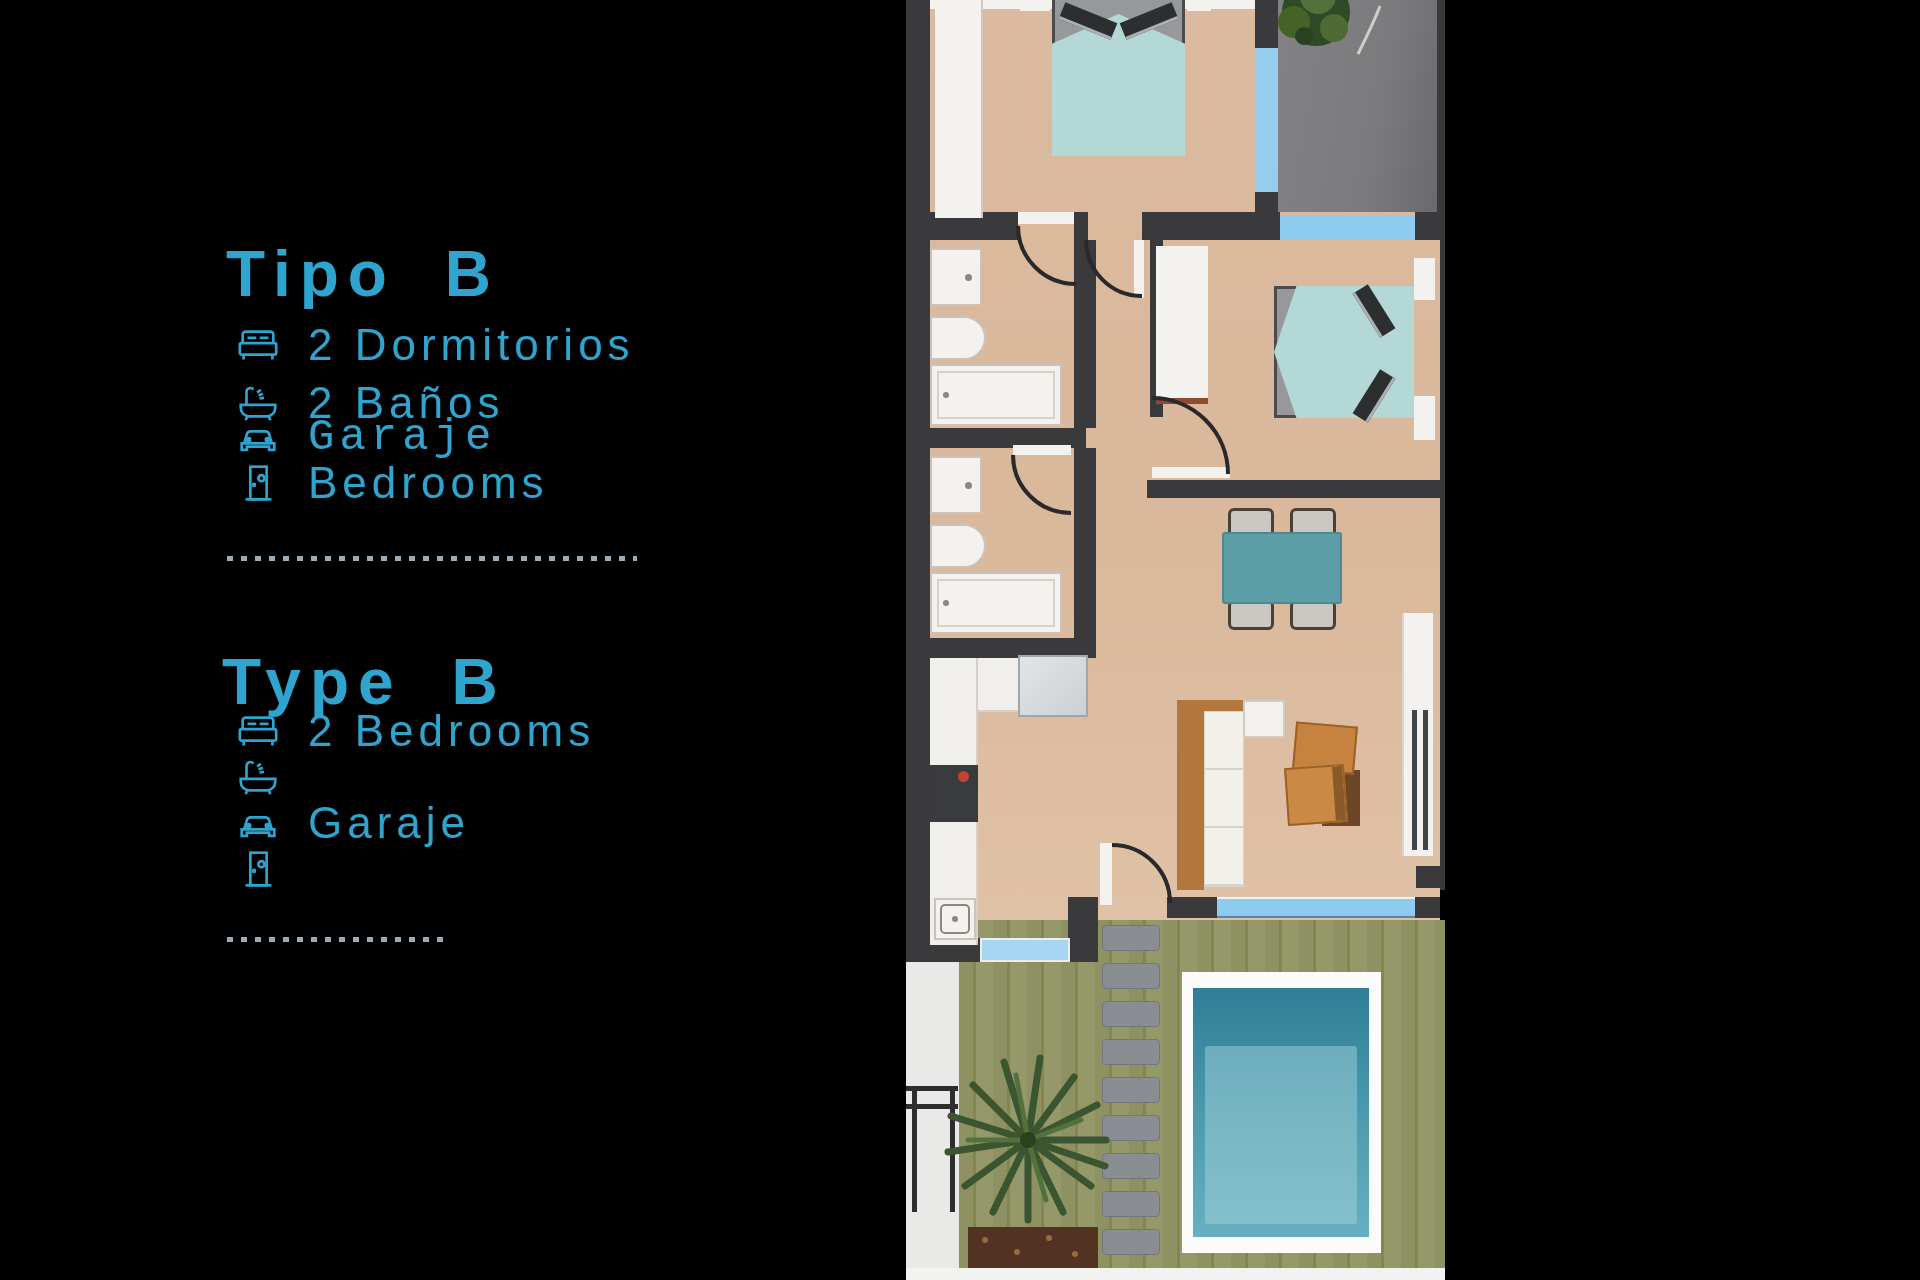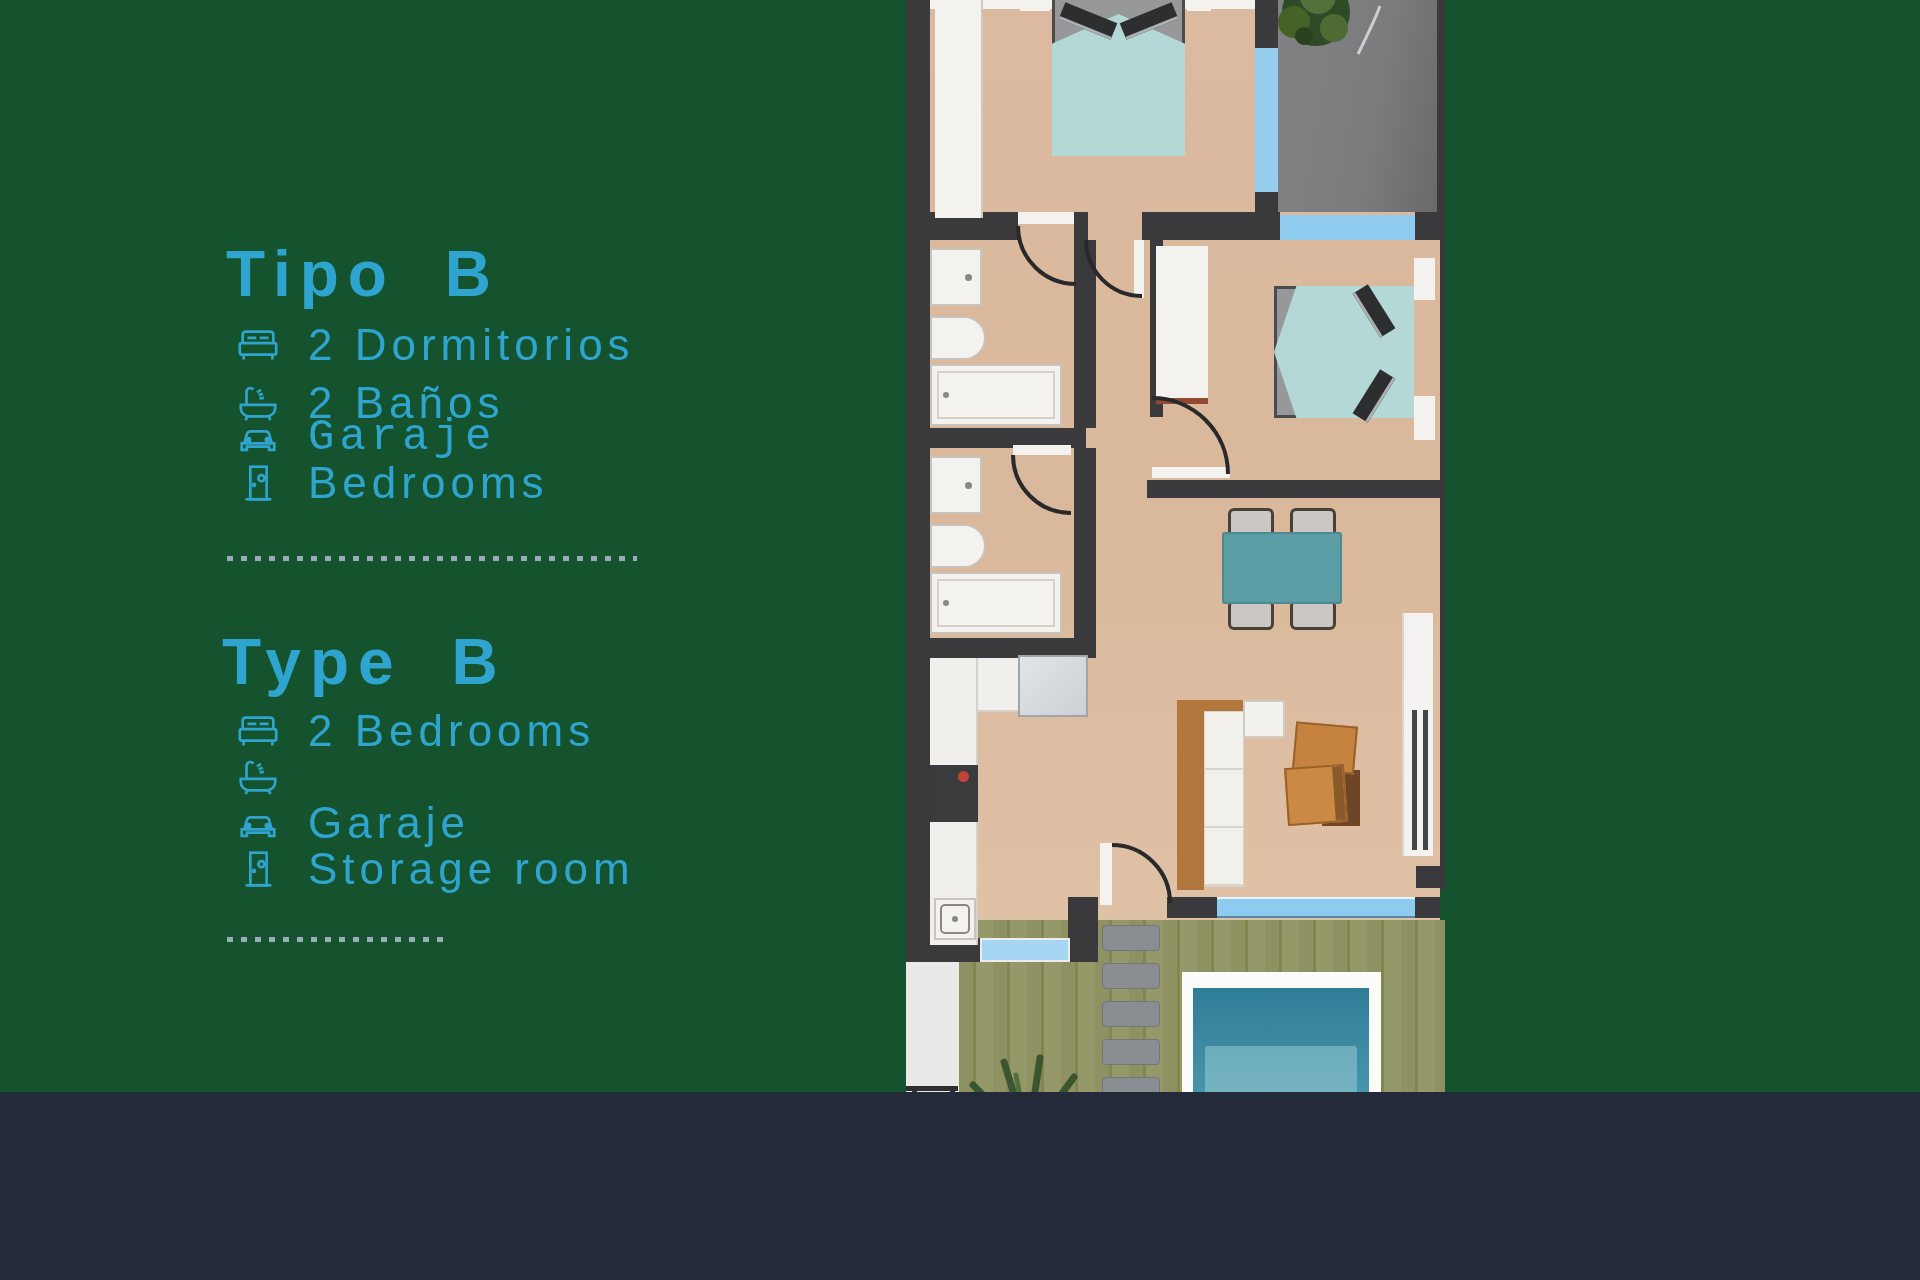--- a/index.html
+++ b/index.html
@@ -1,16 +1,16 @@
 <!DOCTYPE html>
 <html><head>
 <meta charset="utf-8">
 <style>
   html,body{margin:0;padding:0;background:#232b3a;}
-  .canvas{position:relative;width:1920px;height:1092px;background:#14532d;overflow:hidden;
+  .canvas{position:relative;width:1920px;height:1280px;background:#000000;overflow:hidden;
           font-family:"Liberation Sans","DejaVu Sans",sans-serif;}
   .abs{position:absolute;}
   
   .title{position:absolute;color:#2EA4CE;font-size:64px;font-weight:bold;
          letter-spacing:9px;word-spacing:22px;line-height:1;}
   .feature-row{position:absolute;display:flex;align-items:center;height:46px;}
   .feature-row .ficon{width:48px;height:46px;display:flex;align-items:center;justify-content:center;}
   .feature-row .flabel{color:#2EA4CE;font-size:44px;letter-spacing:5px;margin-left:26px;white-space:pre;line-height:1;}
   .dotted{position:absolute;height:5px;
           background:repeating-linear-gradient(90deg,#9AACB9 0 6px,rgba(0,0,0,0) 6px 14px);}
@@ -76,21 +76,21 @@
           <circle cx="13.8" cy="9.5" r="1.6"></circle>
             <circle cx="9.9" cy="13" r=".5" fill="#2EA4CE"></circle>
           <path d="M5.5 20.5 h13.5"></path>
         </svg>
         </span>
       <span class="flabel">Bedrooms</span>
     </div>
 
     <div class="dotted" style="left:227px;top:556px;width:410px;"></div>
 
-    <div class="title" style="left:222px;top:630px;">Type B</div>
+    <div class="title" style="left:222px;top:650px;">Type B</div>
 
     <div class="feature-row" style="left:234px;top:708px;">
       <span class="ficon">
         <svg width="46" height="46" viewBox="0 0 24 24" fill="none" stroke="#2EA4CE" stroke-width="1.4">
           <path d="M4 11 V6.5 a1.5 1.5 0 0 1 1.5 -1.5 h13 a1.5 1.5 0 0 1 1.5 1.5 V11"></path>
           <rect x="2.5" y="11" width="19" height="6" rx="1"></rect>
           <path d="M4.5 17 v2.5 M19.5 17 v2.5 M6.5 8.3 h4.6 M12.9 8.3 h4.6"></path>
         </svg>
         </span>
       <span class="flabel">2 Bedrooms</span>
@@ -118,21 +118,20 @@
     </div>
     <div class="feature-row" style="left:234px;top:846px;">
       <span class="ficon">
         <svg width="46" height="46" viewBox="0 0 24 24" fill="none" stroke="#2EA4CE" stroke-width="1.4">
           <rect x="8" y="3.5" width="8.5" height="17"></rect>
           <circle cx="13.8" cy="9.5" r="1.6"></circle>
             <circle cx="9.9" cy="13" r=".5" fill="#2EA4CE"></circle>
           <path d="M5.5 20.5 h13.5"></path>
         </svg>
         </span>
-      <span class="flabel">Storage room</span>
     </div>
 
     <div class="dotted" style="left:227px;top:937px;width:218px;"></div>
   </div>
 
   <div class="plan">
 
     <div class="floor" style="left:24px;top:0;width:510px;height:945px;"></div>
     <div class="abs" style="left:372px;top:0;width:162px;height:212px;background:linear-gradient(100deg,#828285 0%,#7B7B7E 60%,#69696C 100%);"></div>
     <div class="abs white" style="left:24px;top:0;width:325px;height:9px;"></div>

